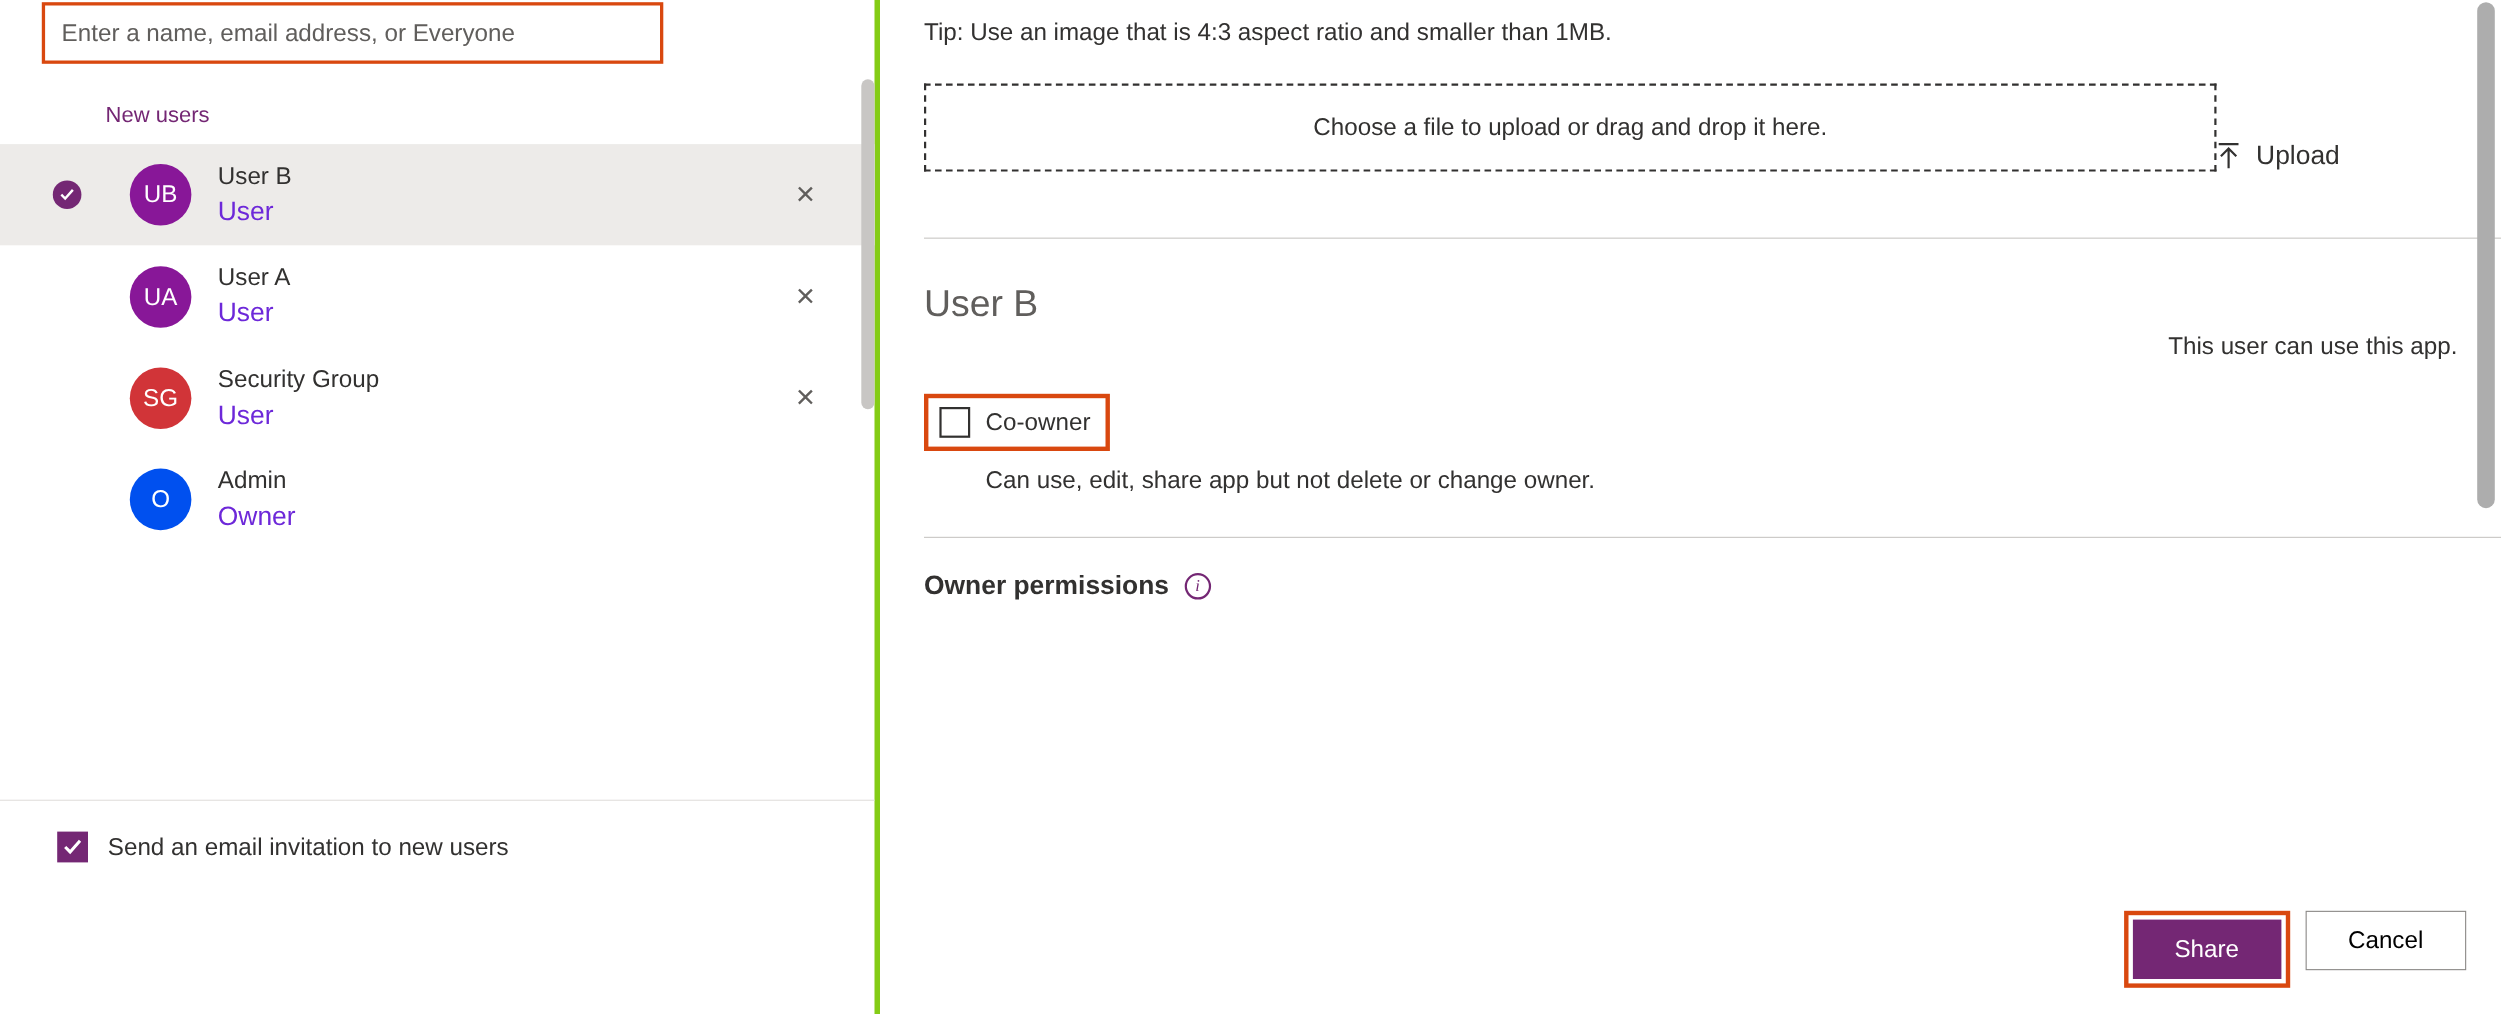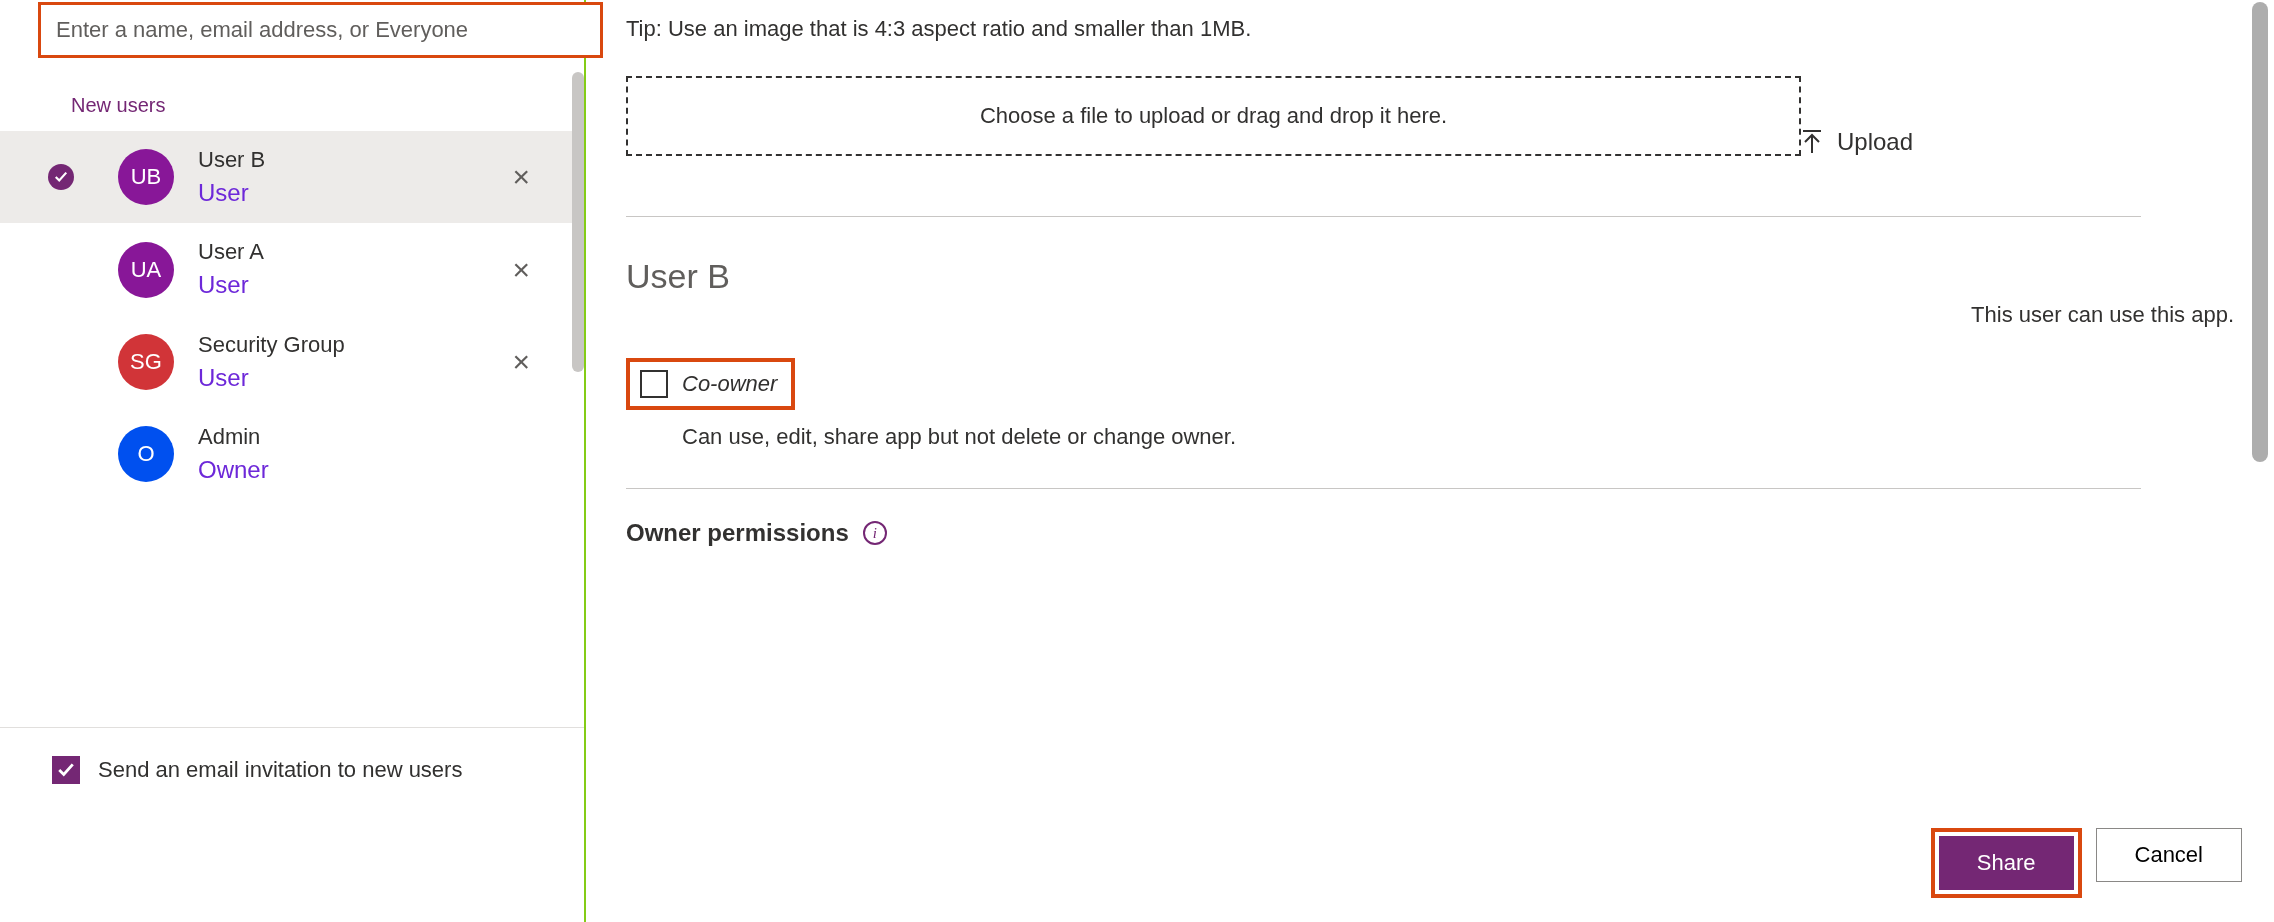--- a/index.html
+++ b/index.html
@@ -12,43 +12,43 @@
     height: 922px;
     overflow: hidden;
     position: relative;
   }
   .container {
     display: flex;
     height: 100%;
   }
   
   .left-panel {
-    width: 586px;
-    border-right: 2px solid #84cc16;
+    width: 800px;
+    border-right: 5px solid #84cc16;
     display: flex;
     flex-direction: column;
     position: relative;
   }
   .search-wrap {
     padding: 2px 38px 0 38px;
   }
   .search-input {
     width: 565px;
     height: 56px;
     border: 3px solid #d9480f;
     padding: 0 15px;
     font-size: 22px;
     color: #605e5c;
     outline: none;
   }
   .search-input::placeholder { color: #605e5c; }
   .section-label {
     color: #742774;
     font-size: 20px;
-    padding: 36px 0 14px 71px;
+    padding: 36px 0 14px 96px;
   }
   .section-label.shared {
     display: flex;
     justify-content: space-between;
     align-items: center;
     padding: 24px 60px 20px 120px;
   }
   .sort-by {
     color: #605e5c;
     font-size: 22px;
@@ -188,21 +188,20 @@
     display: flex;
     align-items: center;
     gap: 16px;
   }
   .coowner-box {
     border: 4px solid #d9480f;
     padding: 8px 14px 8px 10px;
     display: flex;
     align-items: center;
     gap: 14px;
-    font-style: italic;
   }
   .checkbox-empty {
     width: 28px;
     height: 28px;
     border: 2px solid #323130;
     background: #fff;
   }
   .coowner-label { font-size: 22px; }
   .coowner-desc {
     font-size: 22px;

